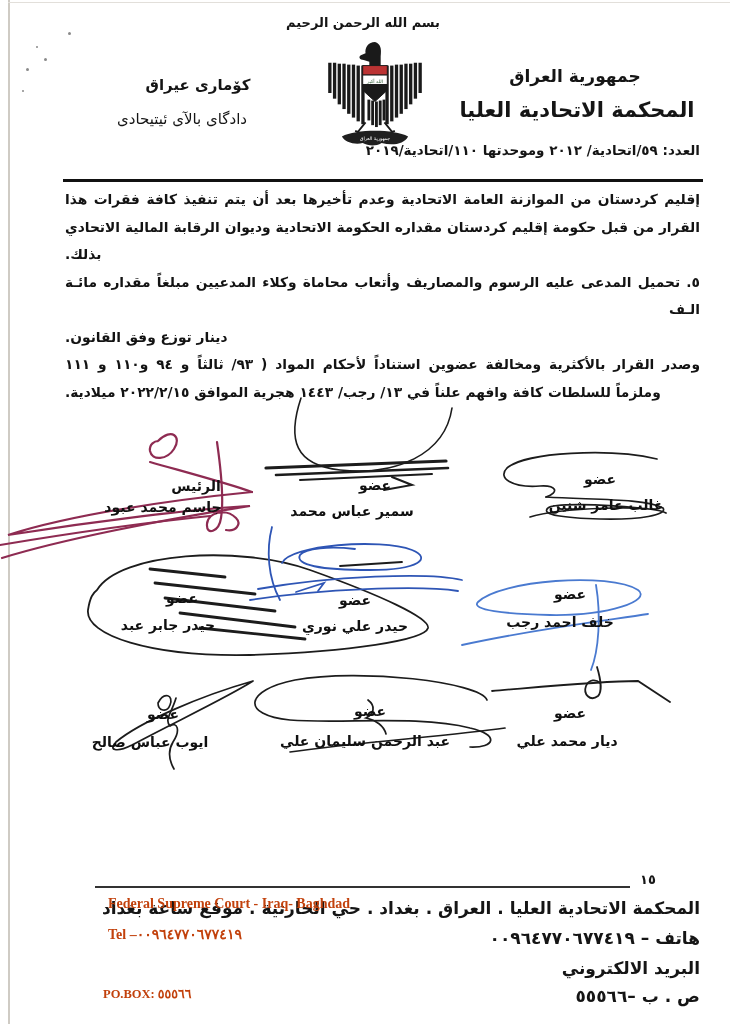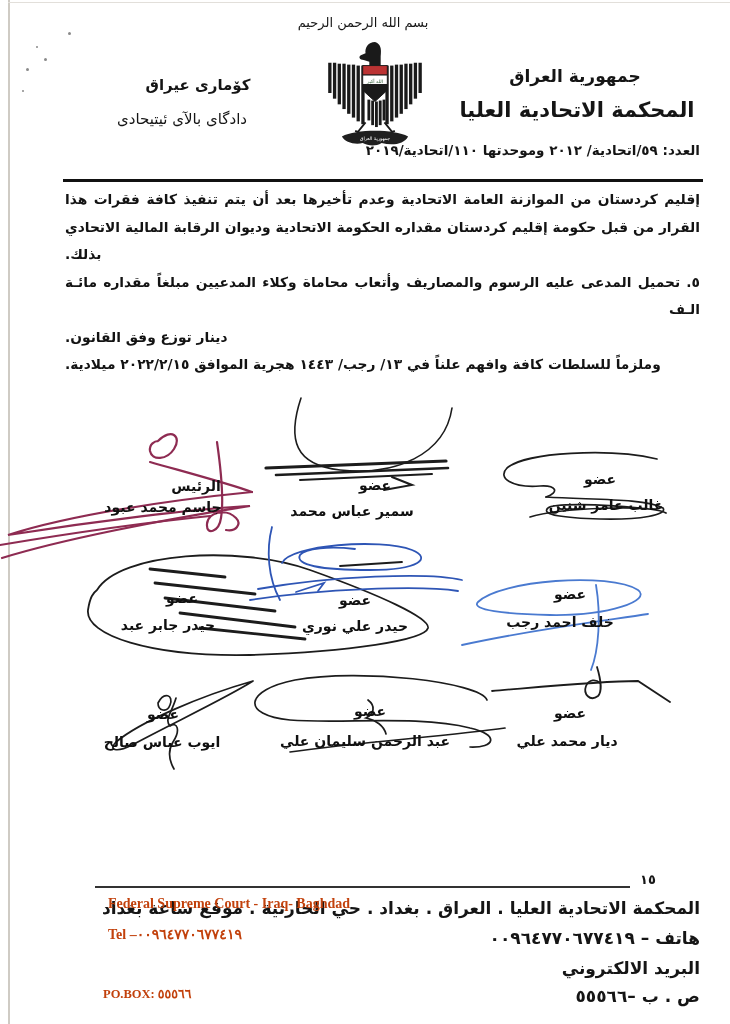--- a/index.html
+++ b/index.html
@@ -9,21 +9,21 @@
   }
   .page { position:absolute; inset:0; background:#ffffff; }
   .edge-left  { position:absolute; left:8px; top:0; bottom:0; width:2px; background:#cfcbc4; }
   .edge-top   { position:absolute; left:8px; top:2px; right:0; height:1px; background:#e2dfda; }
   .speck { position:absolute; width:3px; height:3px; border-radius:50%; background:#8a8a8a; }
 
   .ar { direction:rtl; unicode-bidi:plaintext; }
   .abs { position:absolute; white-space:nowrap; }
   .ctr { transform:translateX(-50%); text-align:center; }
 
-  .basmala { font-size:13px; font-weight:normal; }
+  .basmala { font-size:13px; font-weight:bold; }
   .hdr-country  { font-size:17px; font-weight:bold; }
   .hdr-court    { font-size:21px; font-weight:bold; letter-spacing:-0.5px; }
   .hdr-ku1 { font-size:15px; font-weight:bold; }
   .hdr-ku2 { font-size:15px; }
   .case-no { font-size:13.5px; font-weight:bold; }
 
   .rule { position:absolute; left:63px; width:640px; height:3px; background:#111; top:179px; }
 
   .body-text {
     position:absolute; top:186px; left:65px; right:30px;
@@ -111,20 +111,21 @@
   <div class="abs ar case-no" style="right:30px; top:142px">العدد: ٥٩/اتحادية/ ٢٠١٢ وموحدتها ١١٠/اتحادية/٢٠١٩</div>
 
   <div class="rule"></div>
 
   <div class="body-text">
     <div class="j">إقليم كردستان من الموازنة العامة الاتحادية وعدم تأخيرها بعد أن يتم تنفيذ كافة فقرات هذا</div>
     <div class="j">القرار من قبل حكومة إقليم كردستان مقداره الحكومة الاتحادية وديوان الرقابة المالية الاتحادي</div>
     <div class="r">بذلك.</div>
     <div class="j">٥. تحميل المدعى عليه الرسوم والمصاريف وأتعاب محاماة وكلاء المدعيين مبلغاً مقداره مائـة الـف</div>
     <div class="r" style="padding-right:24px">دينار توزع وفق القانون.</div>
+    <div class="j">وصدر القرار بالأكثرية ومخالفة عضوين استناداً لأحكام المواد ( ٩٣/ ثالثاً و ٩٤ و١١٠ و ١١١</div>
     <div class="r">وملزماً للسلطات كافة وافهم علناً في ١٣/ رجب/ ١٤٤٣ هجرية الموافق ٢٠٢٢/٢/١٥ ميلادية.</div>
   </div>
 
   <svg class="ink-layer" width="730" height="1024" viewBox="0 0 730 1024" fill="none" stroke-linecap="round">
 
     <g stroke="#8e2b52" stroke-width="2.2">
       <path d="M158 441 c14 -14 24 -4 16 8 c-7 11 -22 12 -24 2 c-1 -7 5 -10 8 -10"></path>
       <path d="M150 462 C185 472 230 484 252 492"></path>
       <path d="M252 492 C170 500 70 515 8 535 C90 522 200 508 250 506 C160 520 60 540 2 558"></path>
       <path d="M217 442 C221 470 224 500 221 518 C219 532 206 536 207 524 C208 512 226 508 236 518 C242 524 236 532 226 530"></path>
@@ -195,21 +196,21 @@
   <div class="sig" style="left:182px; top:590px">عضو</div>
   <div class="sig" style="left:168px; top:617px">حيدر جابر عبد</div>
 
   <div class="sig" style="left:355px; top:592px">عضو</div>
   <div class="sig" style="left:355px; top:618px">حيدر علي نوري</div>
 
   <div class="sig" style="left:570px; top:586px">عضو</div>
   <div class="sig" style="left:560px; top:614px">خلف احمد رجب</div>
 
   <div class="sig" style="left:163px; top:706px">عضو</div>
-  <div class="sig" style="left:162px; top:734px">ايوب عباس صالح</div>
+  <div class="sig" style="left:150px; top:734px">ايوب عباس صالح</div>
 
   <div class="sig" style="left:370px; top:703px">عضو</div>
   <div class="sig" style="left:365px; top:733px">عبد الرحمن سليمان علي</div>
 
   <div class="sig" style="left:570px; top:705px">عضو</div>
   <div class="sig" style="left:567px; top:733px">ديار محمد علي</div>
 
   <div class="abs pageno ar" style="left:640px; top:872px">١٥</div>
   <div class="footer-line"></div>
 

